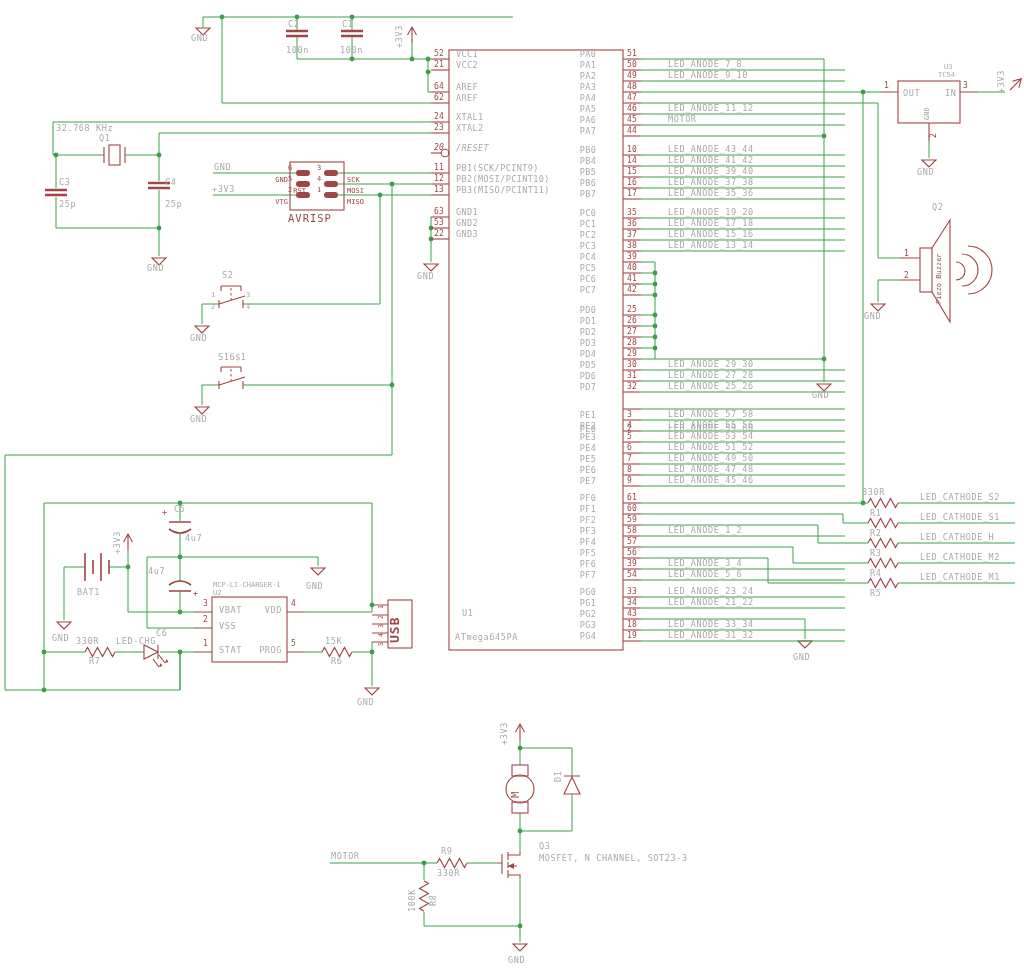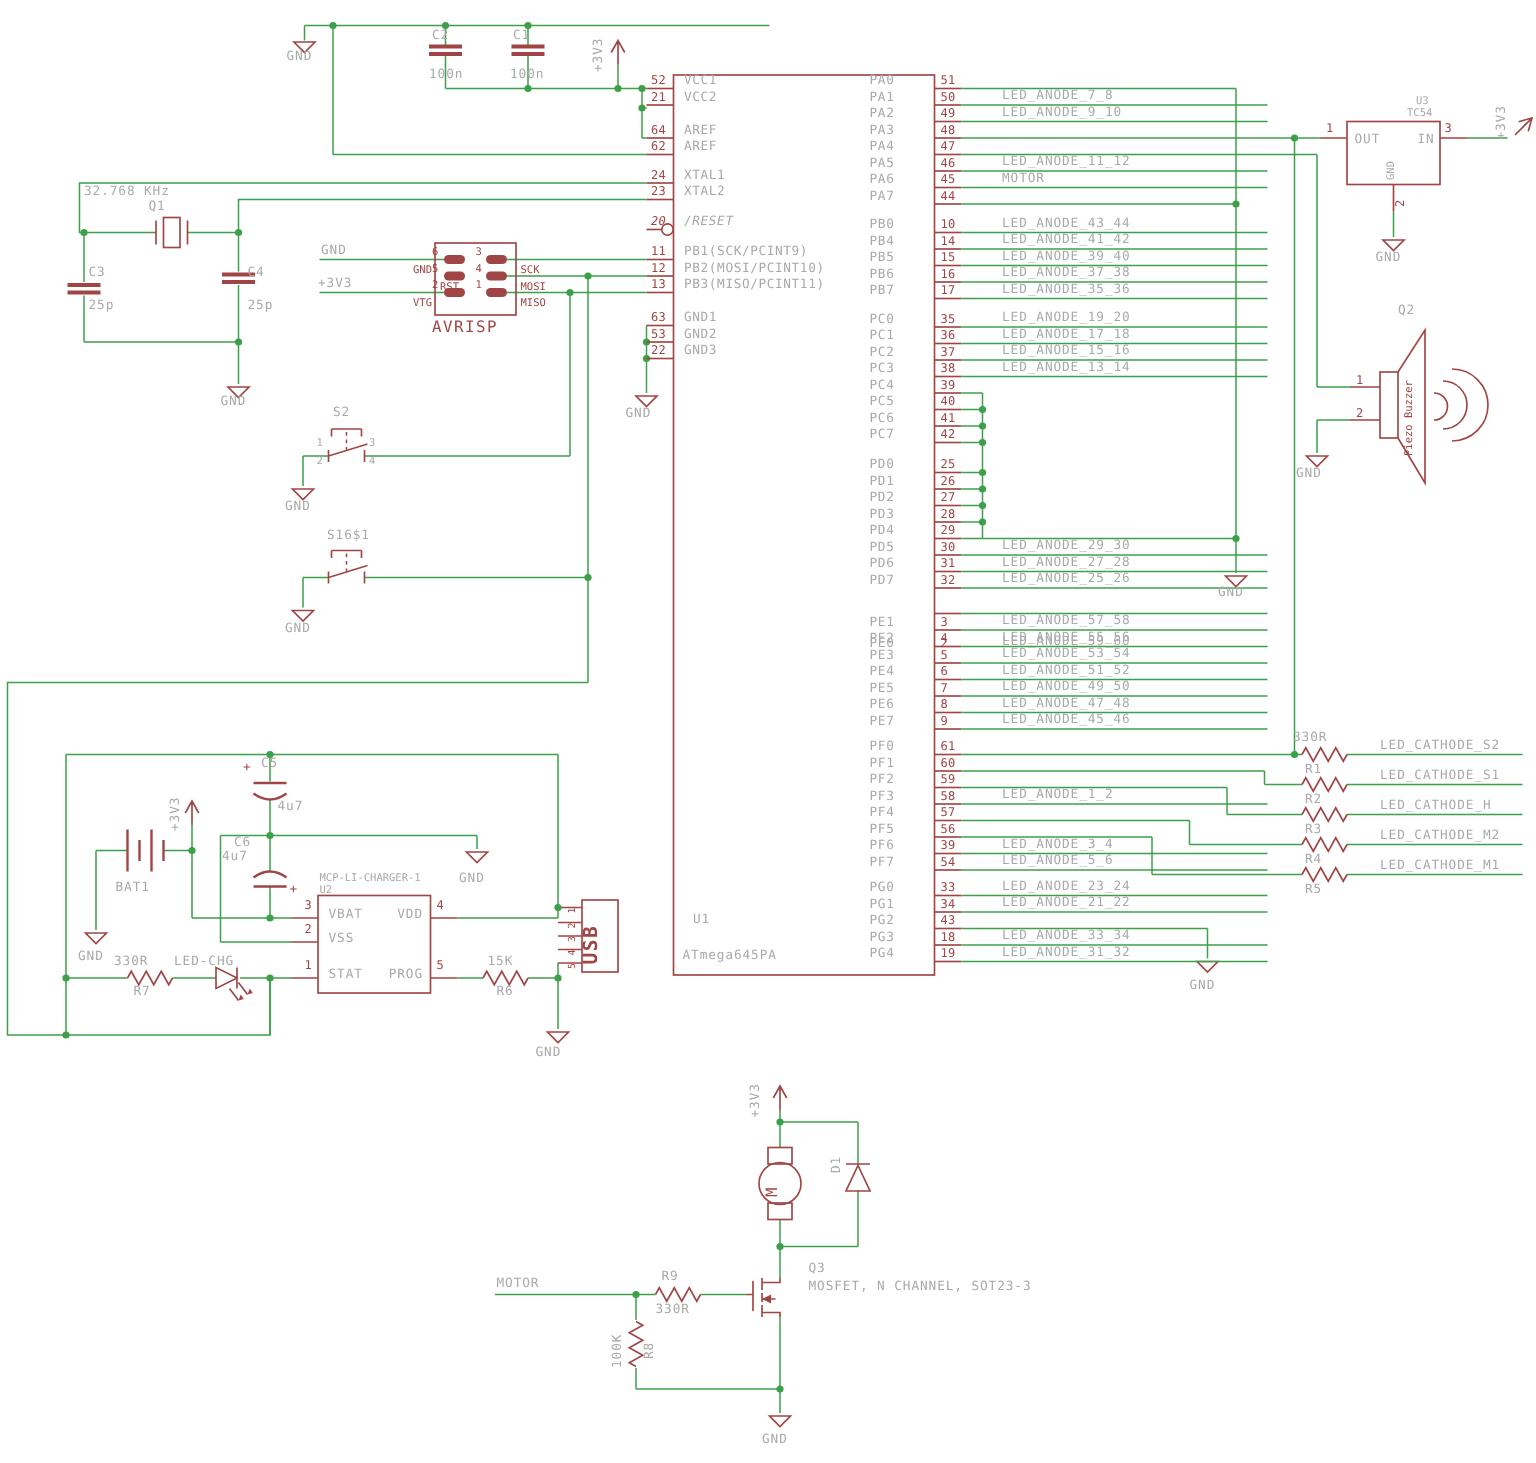--- a/index.html
+++ b/index.html
@@ -729,21 +729,21 @@
 <span class="t" style="left:920px;top:492px">LED_CATHODE_S2</span>
 <span class="t" style="left:920px;top:512px">LED_CATHODE_S1</span>
 <span class="t" style="left:920px;top:532px">LED_CATHODE_H</span>
 <span class="t" style="left:920px;top:552px">LED_CATHODE_M2</span>
 <span class="t" style="left:920px;top:572px">LED_CATHODE_M1</span>
 
 <span class="t" style="left:174px;top:504px">C5</span>
 <span class="t" style="left:185px;top:533px">4u7</span>
 <span class="t r" style="left:162px;top:507px">+</span>
 <span class="t" style="left:148px;top:566px">4u7</span>
-<span class="t" style="left:156px;top:557px">C6</span>
+<span class="t" style="left:156px;top:628px">C6</span>
 <span class="t r" style="left:193px;top:588px">+</span>
 <span class="t vt" style="left:112px;top:516px;height:38px">+3V3</span>
 <span class="t" style="left:77px;top:587px">BAT1</span>
 <span class="t" style="left:52px;top:633px">GND</span>
 <span class="t" style="left:306px;top:581px">GND</span>
 
 <span class="t sm" style="left:213px;top:580px">MCP-LI-CHARGER-1</span>
 <span class="t sm" style="left:213px;top:588px">U2</span>
 <span class="t" style="left:219px;top:605px">VBAT</span>
 <span class="t" style="left:219px;top:621px">VSS</span>

